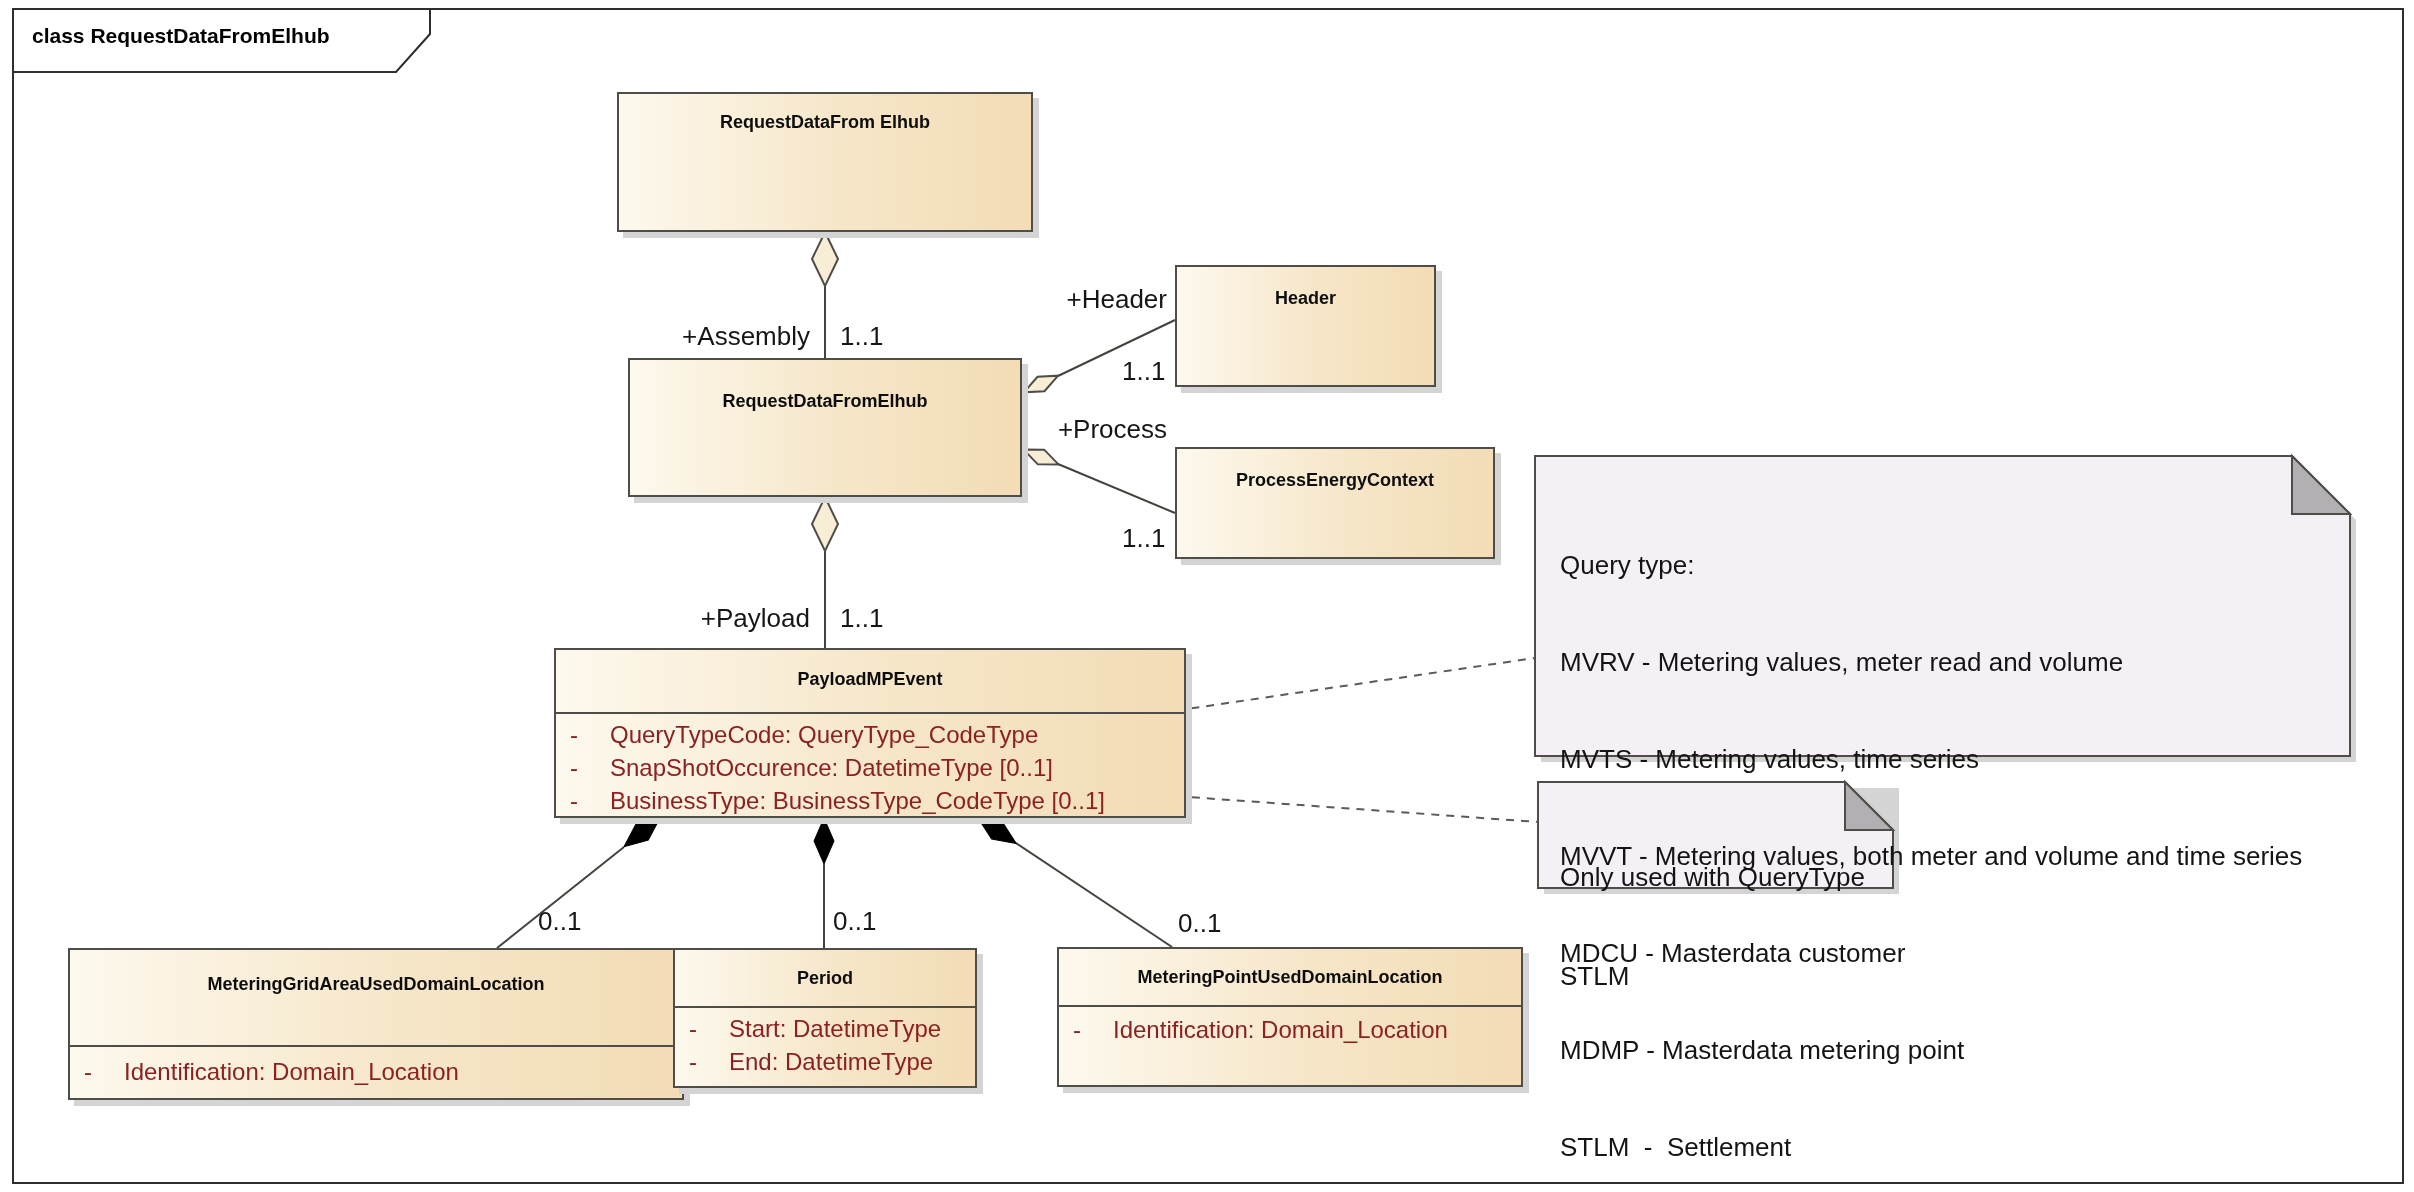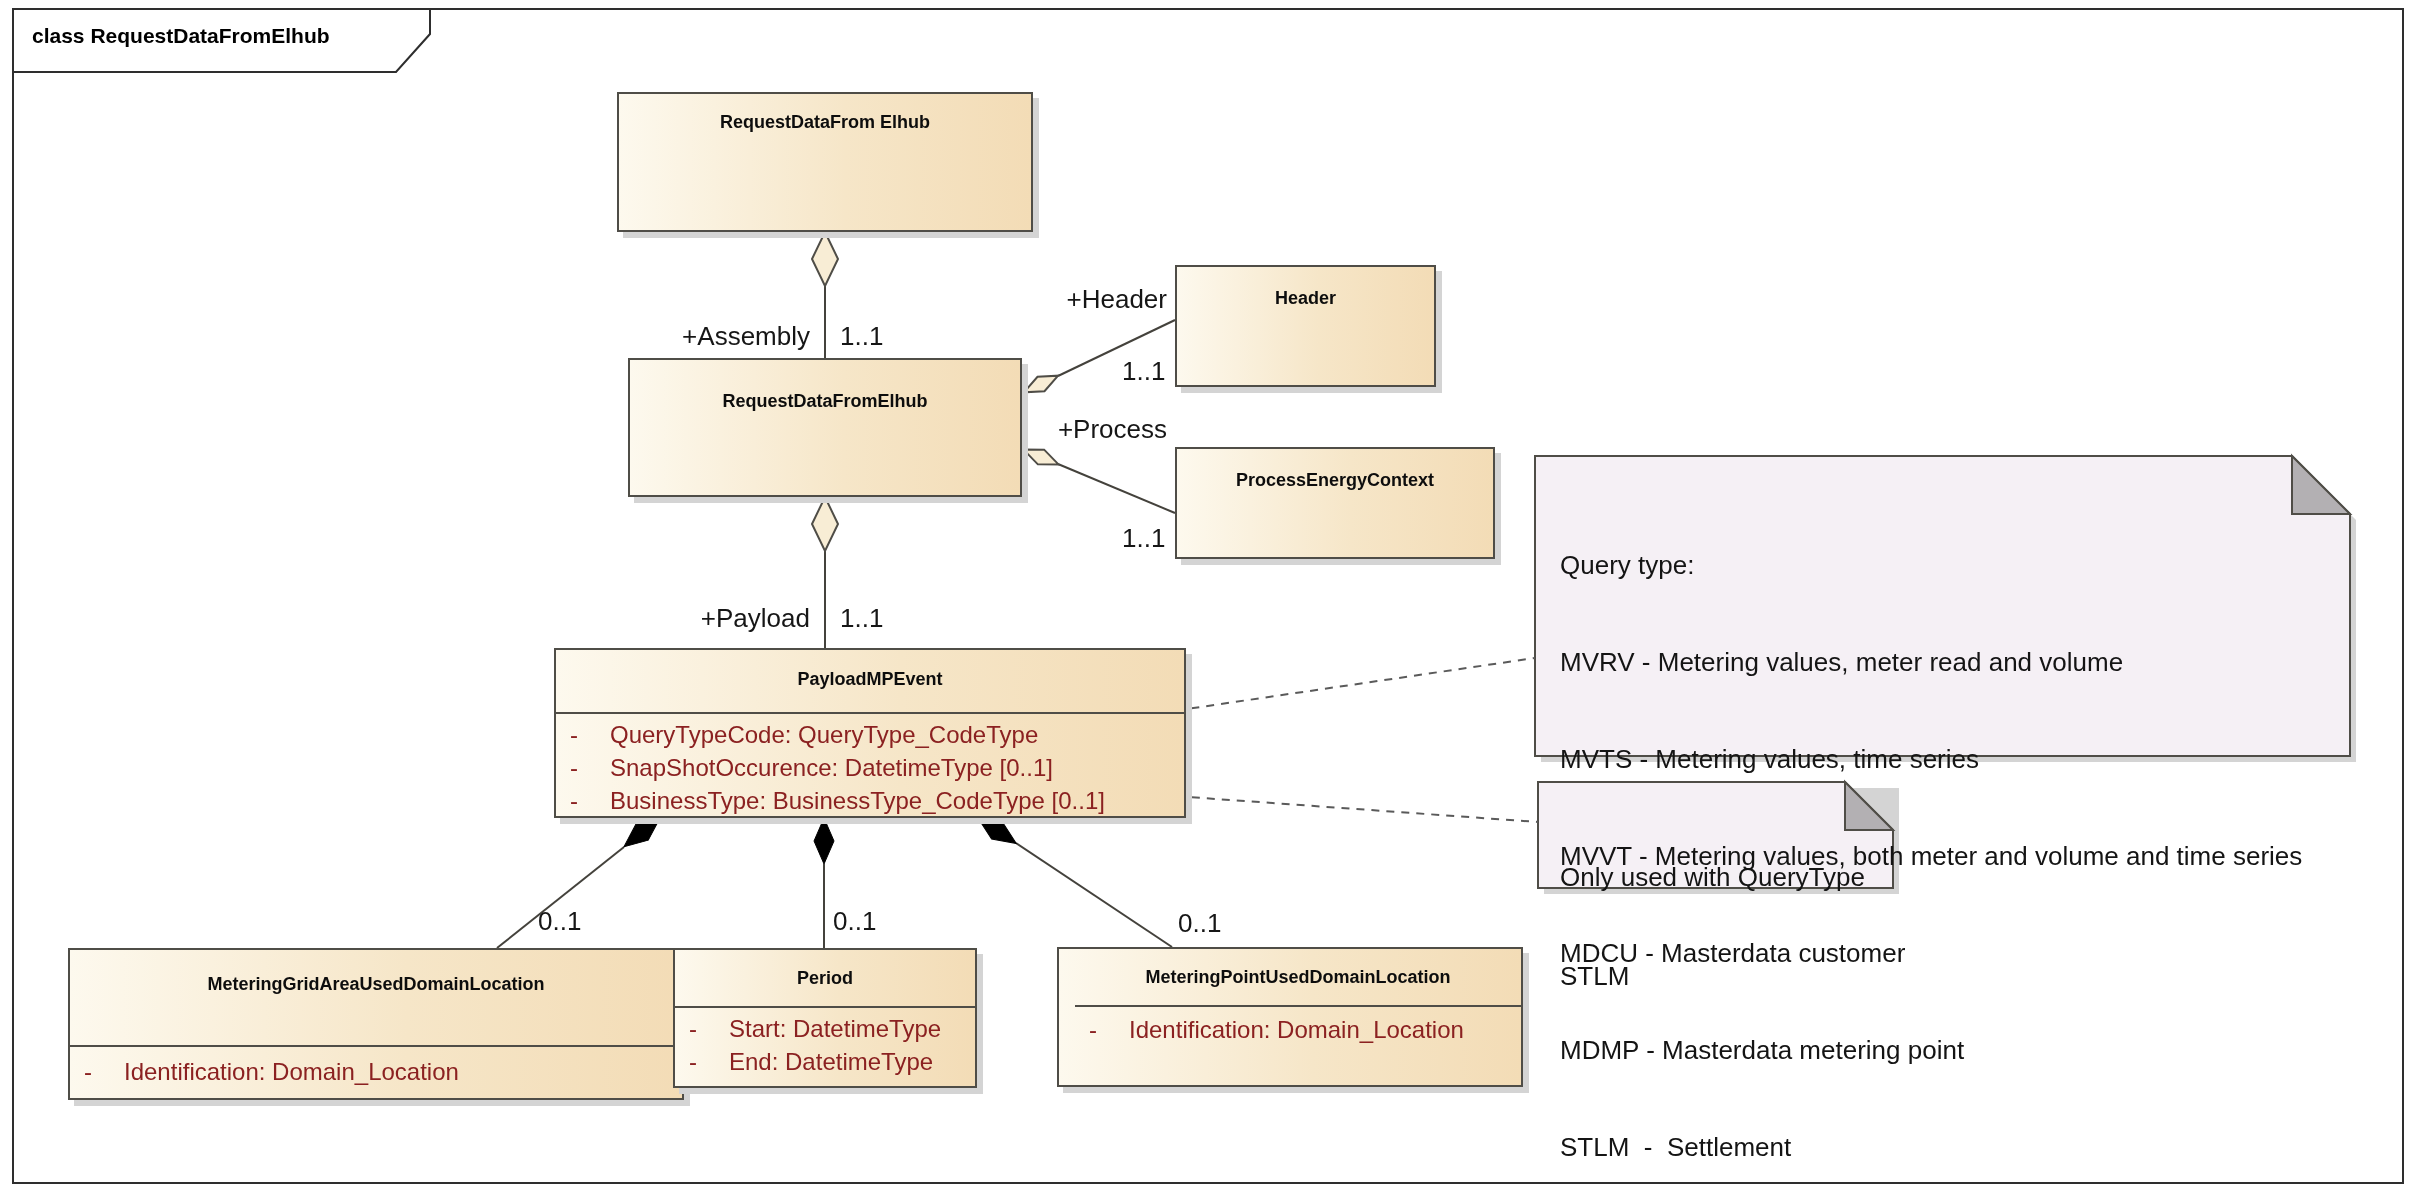--- a/index.html
+++ b/index.html
@@ -42,21 +42,21 @@
   .c-payload{left:518px;top:648px;width:632px;height:170px;margin-left:36px;}
   .c-payload .cls-title{padding:12px 0 16px;}
   .c-payload .attrs{padding-top:4px;}
 
   .c-mga    {left:68px;top:948px;width:616px;height:152px;}
   .c-mga    .cls-title{height:95px;padding-top:17px;}
   .c-mga    .attrs{padding-top:8px;}
   .c-period {left:673px;top:948px;width:304px;height:140px;}
   .c-period .cls-title{height:56px;}
   .c-period .attrs{padding-top:4px;}
-  .c-mp     {left:1057px;top:947px;width:466px;height:140px;padding-left:16px;}
+  .c-mp     {left:1057px;top:947px;width:466px;height:140px;}
   .c-mp     .cls-title{height:56px;}
   .c-mp     .attrs{padding-top:6px;}
 
   
   .lbl{position:absolute;z-index:4;font-size:26px;color:#161616;line-height:32px;white-space:pre;}
   .r{text-align:right;}
 
   
   .note-text{position:absolute;z-index:4;font-size:26px;color:#141414;white-space:pre;}
   .nt1 div{line-height:35px;}

